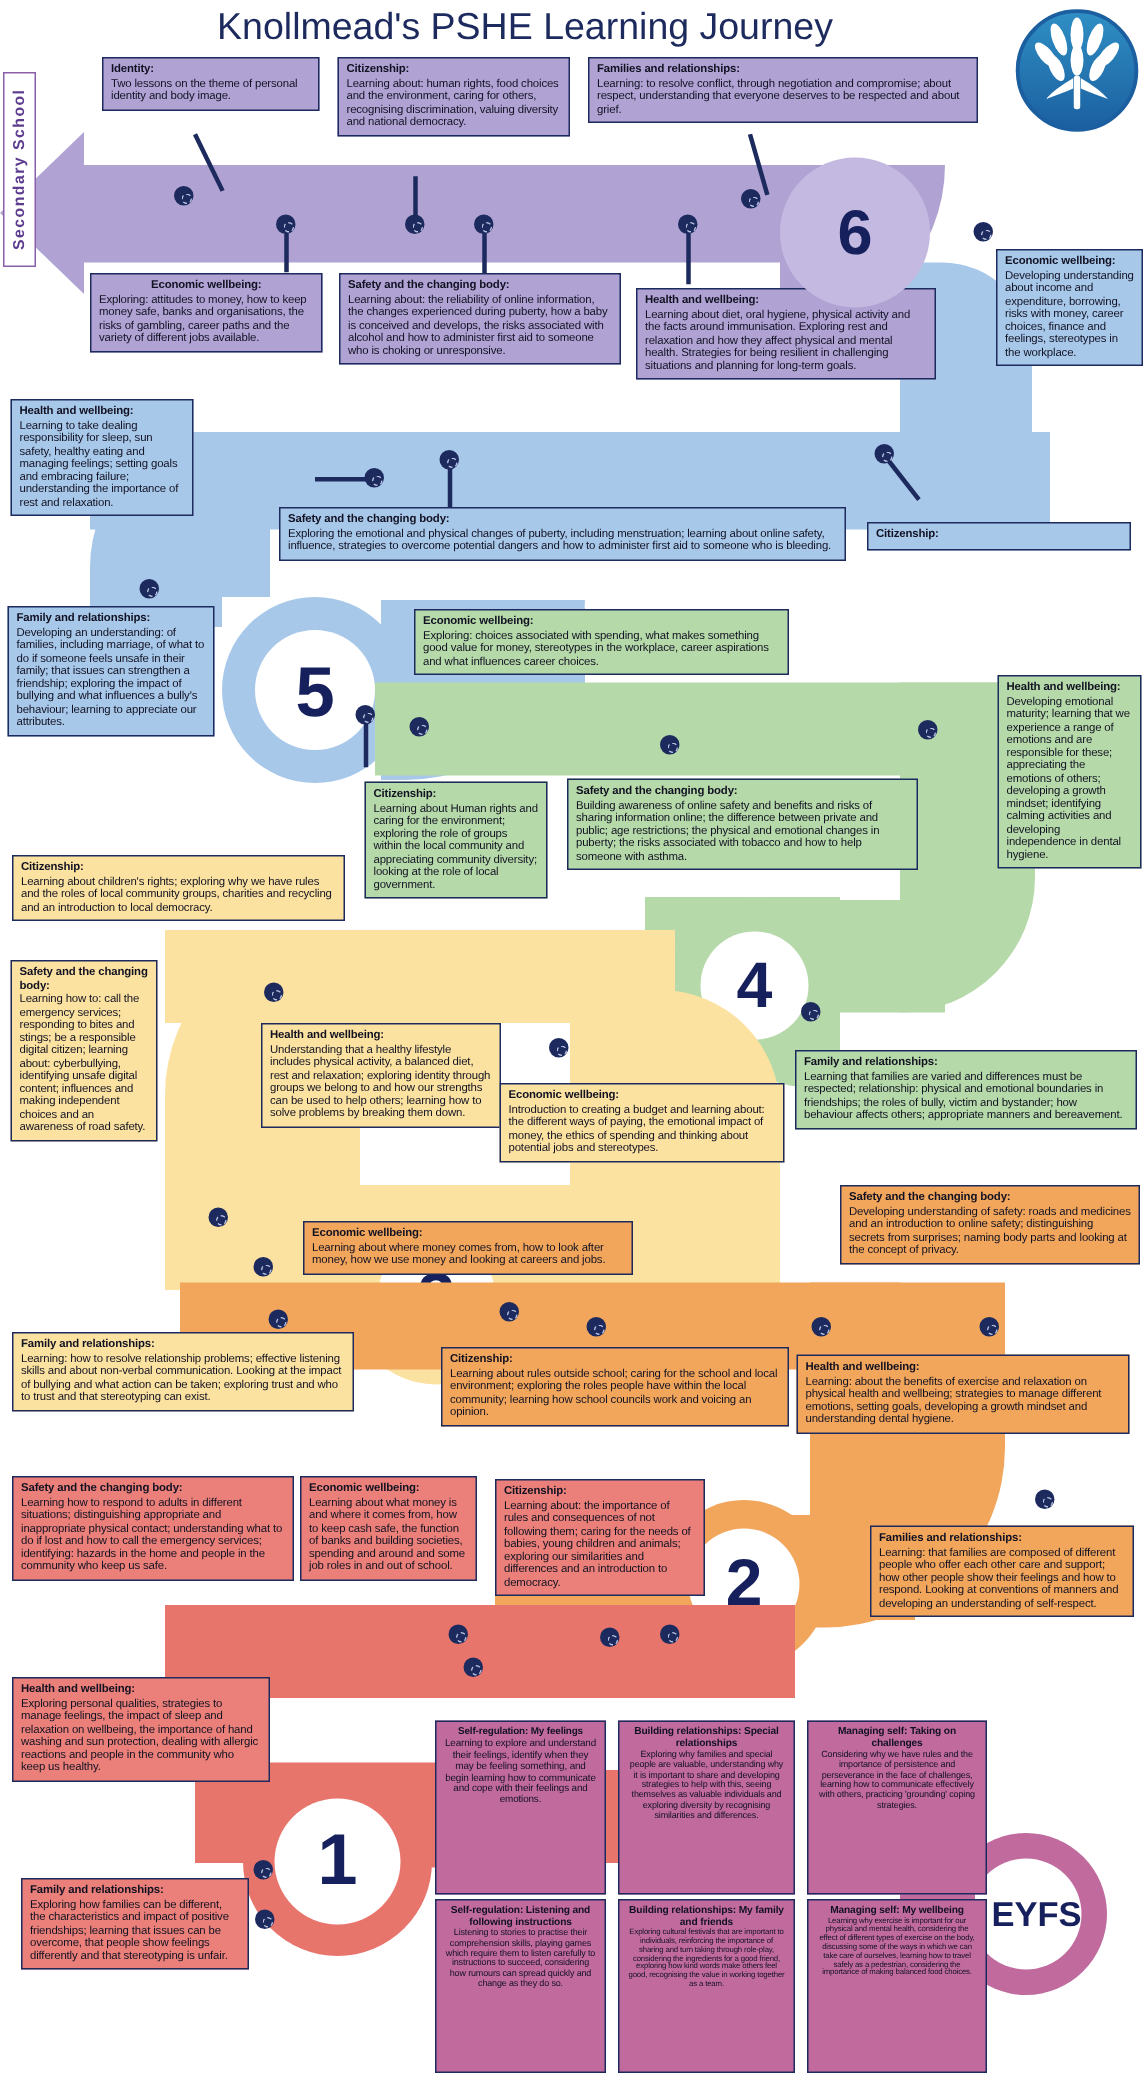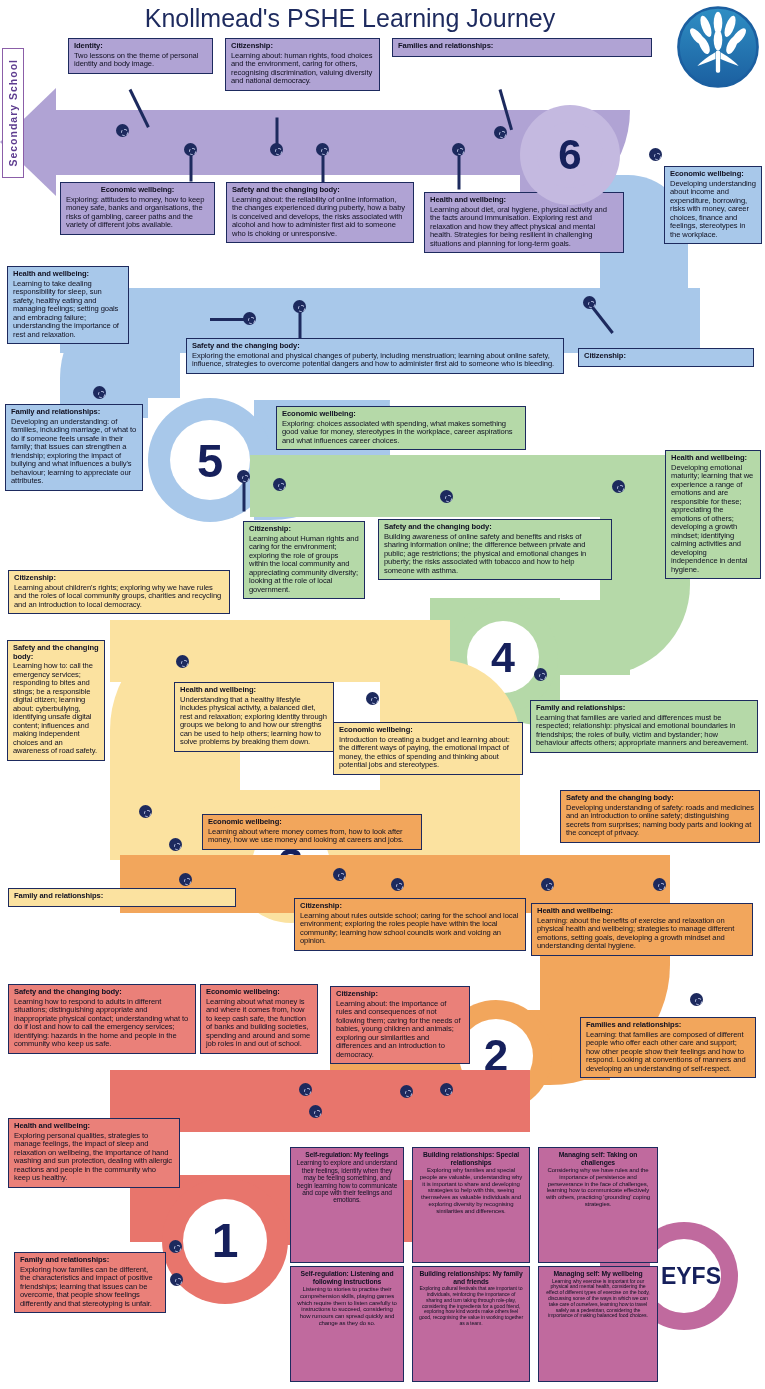--- a/index.html
+++ b/index.html
@@ -270,20 +270,21 @@
     <span class="b">Two lessons on the theme of personal identity and body image.</span>
   </div>
 
   <div class="box p" style="left:225px; top:38px; width:155px; font-size:7.6px;">
     <span class="t">Citizenship:</span>
     <span class="b">Learning about: human rights, food choices and the environment, caring for others, recognising discrimination, valuing diversity and national democracy.</span>
   </div>
 
   <div class="box p" style="left:392px; top:38px; width:260px; font-size:7.6px;">
     <span class="t">Families and relationships:</span>
+    <span class="b">Learning: to resolve conflict, through negotiation and compromise; about respect, understanding that everyone deserves to be respected and about grief.</span>
   </div>
 
   <div class="box p" style="left:60px; top:182px; width:155px; font-size:7.6px;">
     <span class="t" style="text-align:center;">Economic wellbeing:</span>
     <span class="b">Exploring: attitudes to money, how to keep money safe, banks and organisations, the risks of gambling, career paths and the variety of different jobs available.</span>
   </div>
 
   <div class="box p" style="left:226px; top:182px; width:188px; font-size:7.6px;">
     <span class="t">Safety and the changing body:</span>
     <span class="b">Learning about: the reliability of online information, the changes experienced during puberty, how a baby is conceived and develops, the risks associated with alcohol and how to administer first aid to someone who is choking or unresponsive.</span>
@@ -358,20 +359,21 @@
     <span class="b">Understanding that a healthy lifestyle includes physical activity, a balanced diet, rest and relaxation; exploring identity through groups we belong to and how our strengths can be used to help others; learning how to solve problems by breaking them down.</span>
   </div>
 
   <div class="box ye" style="left:333px; top:722px; width:190px; font-size:7.6px;">
     <span class="t">Economic wellbeing:</span>
     <span class="b">Introduction to creating a budget and learning about: the different ways of paying, the emotional impact of money, the ethics of spending and thinking about potential jobs and stereotypes.</span>
   </div>
 
   <div class="box ye" style="left:8px; top:888px; width:228px; font-size:7.6px;">
     <span class="t">Family and relationships:</span>
+    <span class="b">Learning: how to resolve relationship problems; effective listening skills and about non-verbal communication. Looking at the impact of bullying and what action can be taken; exploring trust and who to trust and that stereotyping can exist.</span>
   </div>
 
   <div class="box or" style="left:202px; top:814px; width:220px; font-size:7.6px;">
     <span class="t">Economic wellbeing:</span>
     <span class="b">Learning about where money comes from, how to look after money, how we use money and looking at careers and jobs.</span>
   </div>
 
   <div class="box or" style="left:560px; top:790px; width:200px; font-size:7.6px;">
     <span class="t">Safety and the changing body:</span>
     <span class="b">Developing understanding of safety: roads and medicines and an introduction to online safety; distinguishing secrets from surprises; naming body parts and looking at the concept of privacy.</span>

